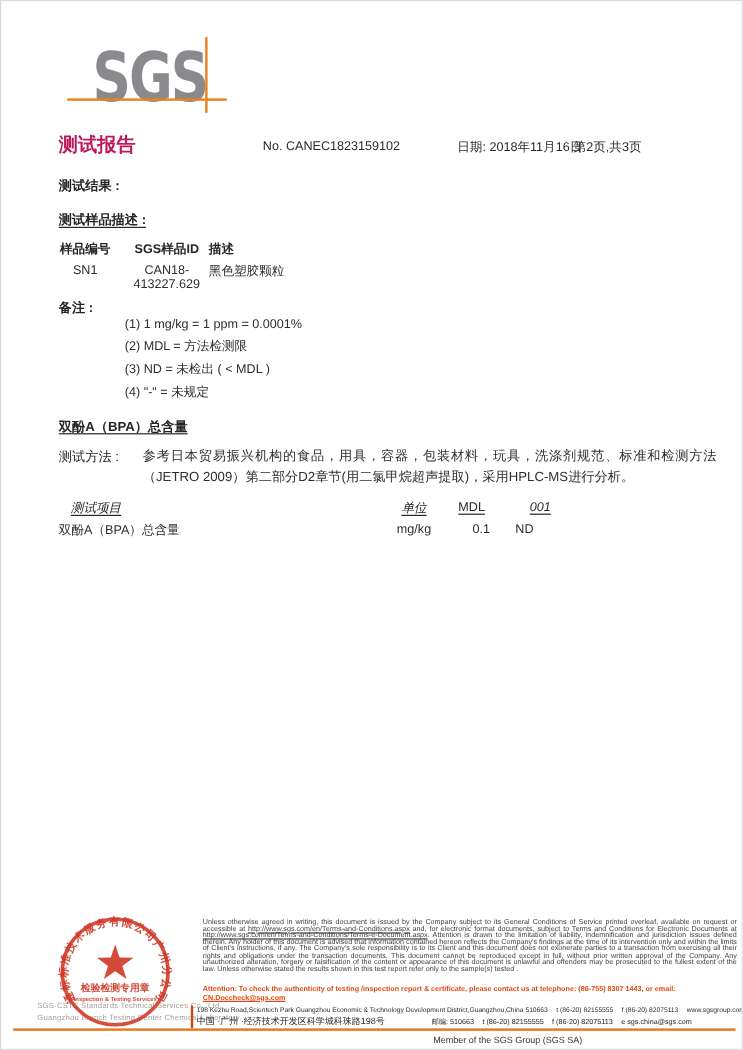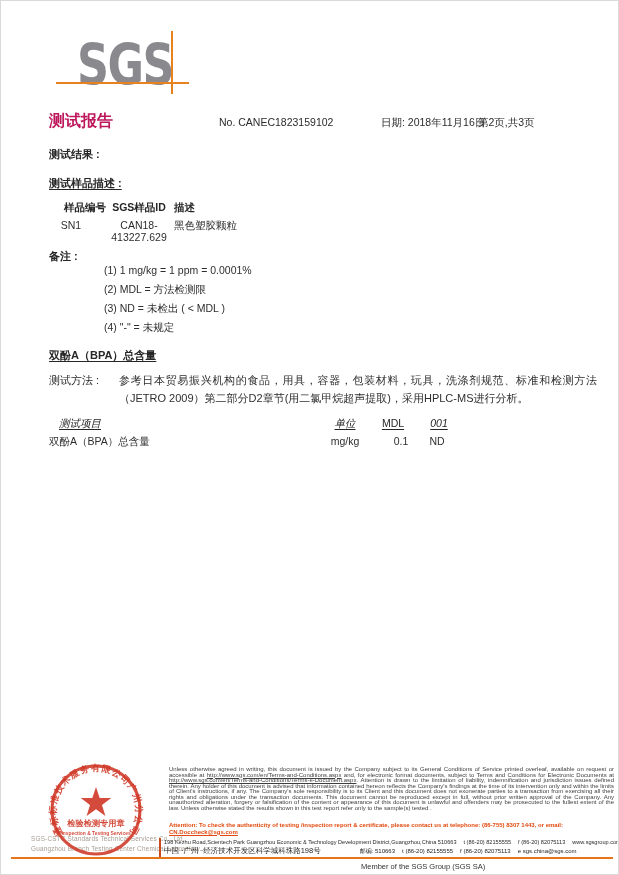--- a/index.html
+++ b/index.html
@@ -79,21 +79,21 @@
   <div class="abs accent-hline" style="left:55px; top:81px; width:133px;"></div>
 
   <div class="abs doc-title" style="left:48px; top:110px;">测试报告</div>
   <div class="abs hdr-meta" style="left:218px; top:115px;">No. CANEC1823159102</div>
   <div class="abs hdr-meta" style="left:380px; top:115px;">日期: 2018年11月16日</div>
   <div class="abs hdr-meta" style="left:477px; top:115px;">第2页,共3页</div>
 
   <div class="abs label-bold" style="left:48px; top:146px;">测试结果 :</div>
   <div class="abs label-bold underlined" style="left:48px; top:175px;">测试样品描述 :</div>
 
-  <div class="abs cell-hdr t-center" style="left:52px; top:200px; width:64px;">样品编号</div>
+  <div class="abs cell-hdr t-center" style="left:38px; top:200px; width:64px;">样品编号</div>
   <div class="abs cell-hdr t-center" style="left:102px; top:200px; width:72px;">SGS样品ID</div>
   <div class="abs cell-hdr" style="left:173px; top:200px;">描述</div>
   <div class="abs cell-val t-center" style="left:38px; top:218px; width:64px;">SN1</div>
   <div class="abs cell-val t-center" style="left:98px; top:218px; width:80px;">CAN18-413227.629</div>
   <div class="abs cell-val" style="left:173px; top:218px;">黑色塑胶颗粒</div>
 
   <div class="abs label-bold" style="left:48px; top:248px;">备注 :</div>
   <div class="abs" style="left:103px; top:260px;">
     <div class="note-line">(1) 1 mg/kg = 1 ppm = 0.0001%</div>
     <div class="note-line">(2) MDL = 方法检测限</div>
@@ -101,21 +101,21 @@
     <div class="note-line">(4) "-" = 未规定</div>
   </div>
 
   <div class="abs label-bold underlined" style="left:48px; top:347px;">双酚A（BPA）总含量</div>
   <div class="abs label-bold" style="left:48px; top:372px; font-weight:400;">测试方法 :</div>
   <div class="abs method-par" style="left:118px; top:371px;">参考日本贸易振兴机构的食品，用具，容器，包装材料，玩具，洗涤剂规范、标准和检测方法（JETRO 2009）第二部分D2章节(用二氯甲烷超声提取)，采用HPLC-MS进行分析。</div>
 
   <div class="abs rt-hdr it" style="left:58px; top:416px;">测试项目</div>
   <div class="abs rt-hdr it t-center" style="left:324px; top:416px; width:40px;">单位</div>
   <div class="abs rt-hdr t-center" style="left:372px; top:416px; width:40px;">MDL</div>
-  <div class="abs rt-hdr it t-center" style="left:418px; top:416px; width:40px;">001</div>
+  <div class="abs rt-hdr it t-center" style="left:418px; top:416px; width:40px;text-align:right;">001</div>
 
   <div class="abs cell-val" style="left:48px; top:434px;">双酚A（BPA）总含量</div>
   <div class="abs cell-val t-center" style="left:324px; top:434px; width:40px;">mg/kg</div>
   <div class="abs cell-val t-center" style="left:380px; top:434px; width:40px;">0.1</div>
   <div class="abs cell-val t-center" style="left:416px; top:434px; width:40px;">ND</div>
 
   <div class="abs company-lines" style="left:30px; top:833px;">
     <div>SGS-CSTC Standards Technical Services Co., Ltd.</div>
     <div>Guangzhou Branch Testing Center Chemical Laboratory.</div>
   </div>

